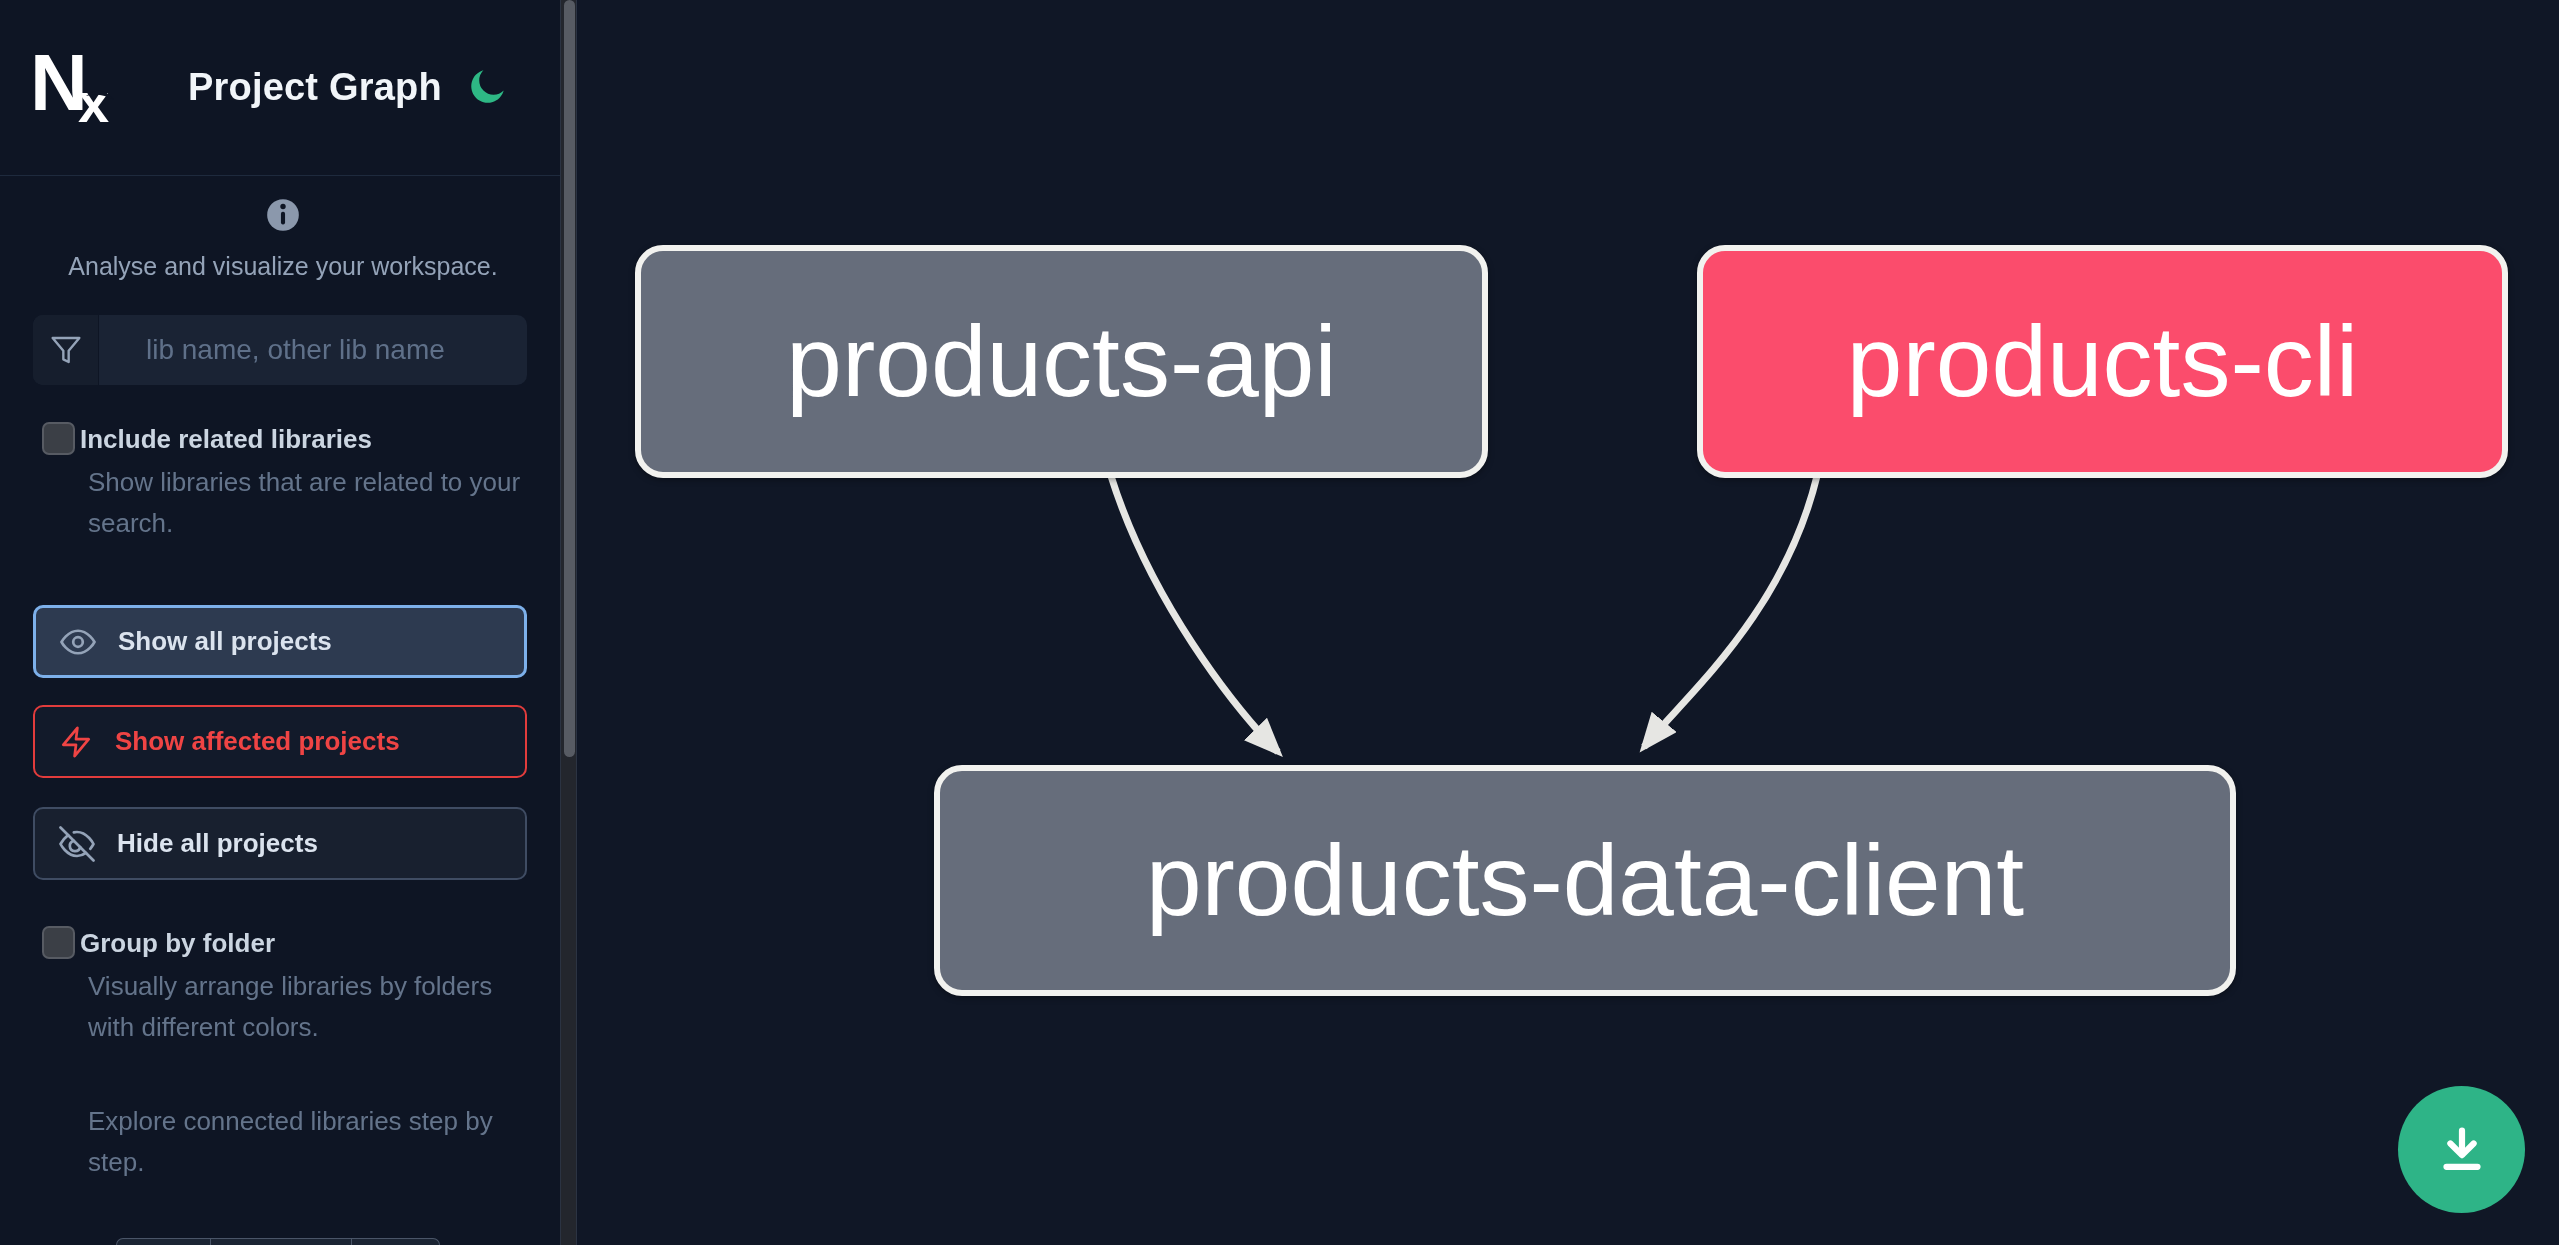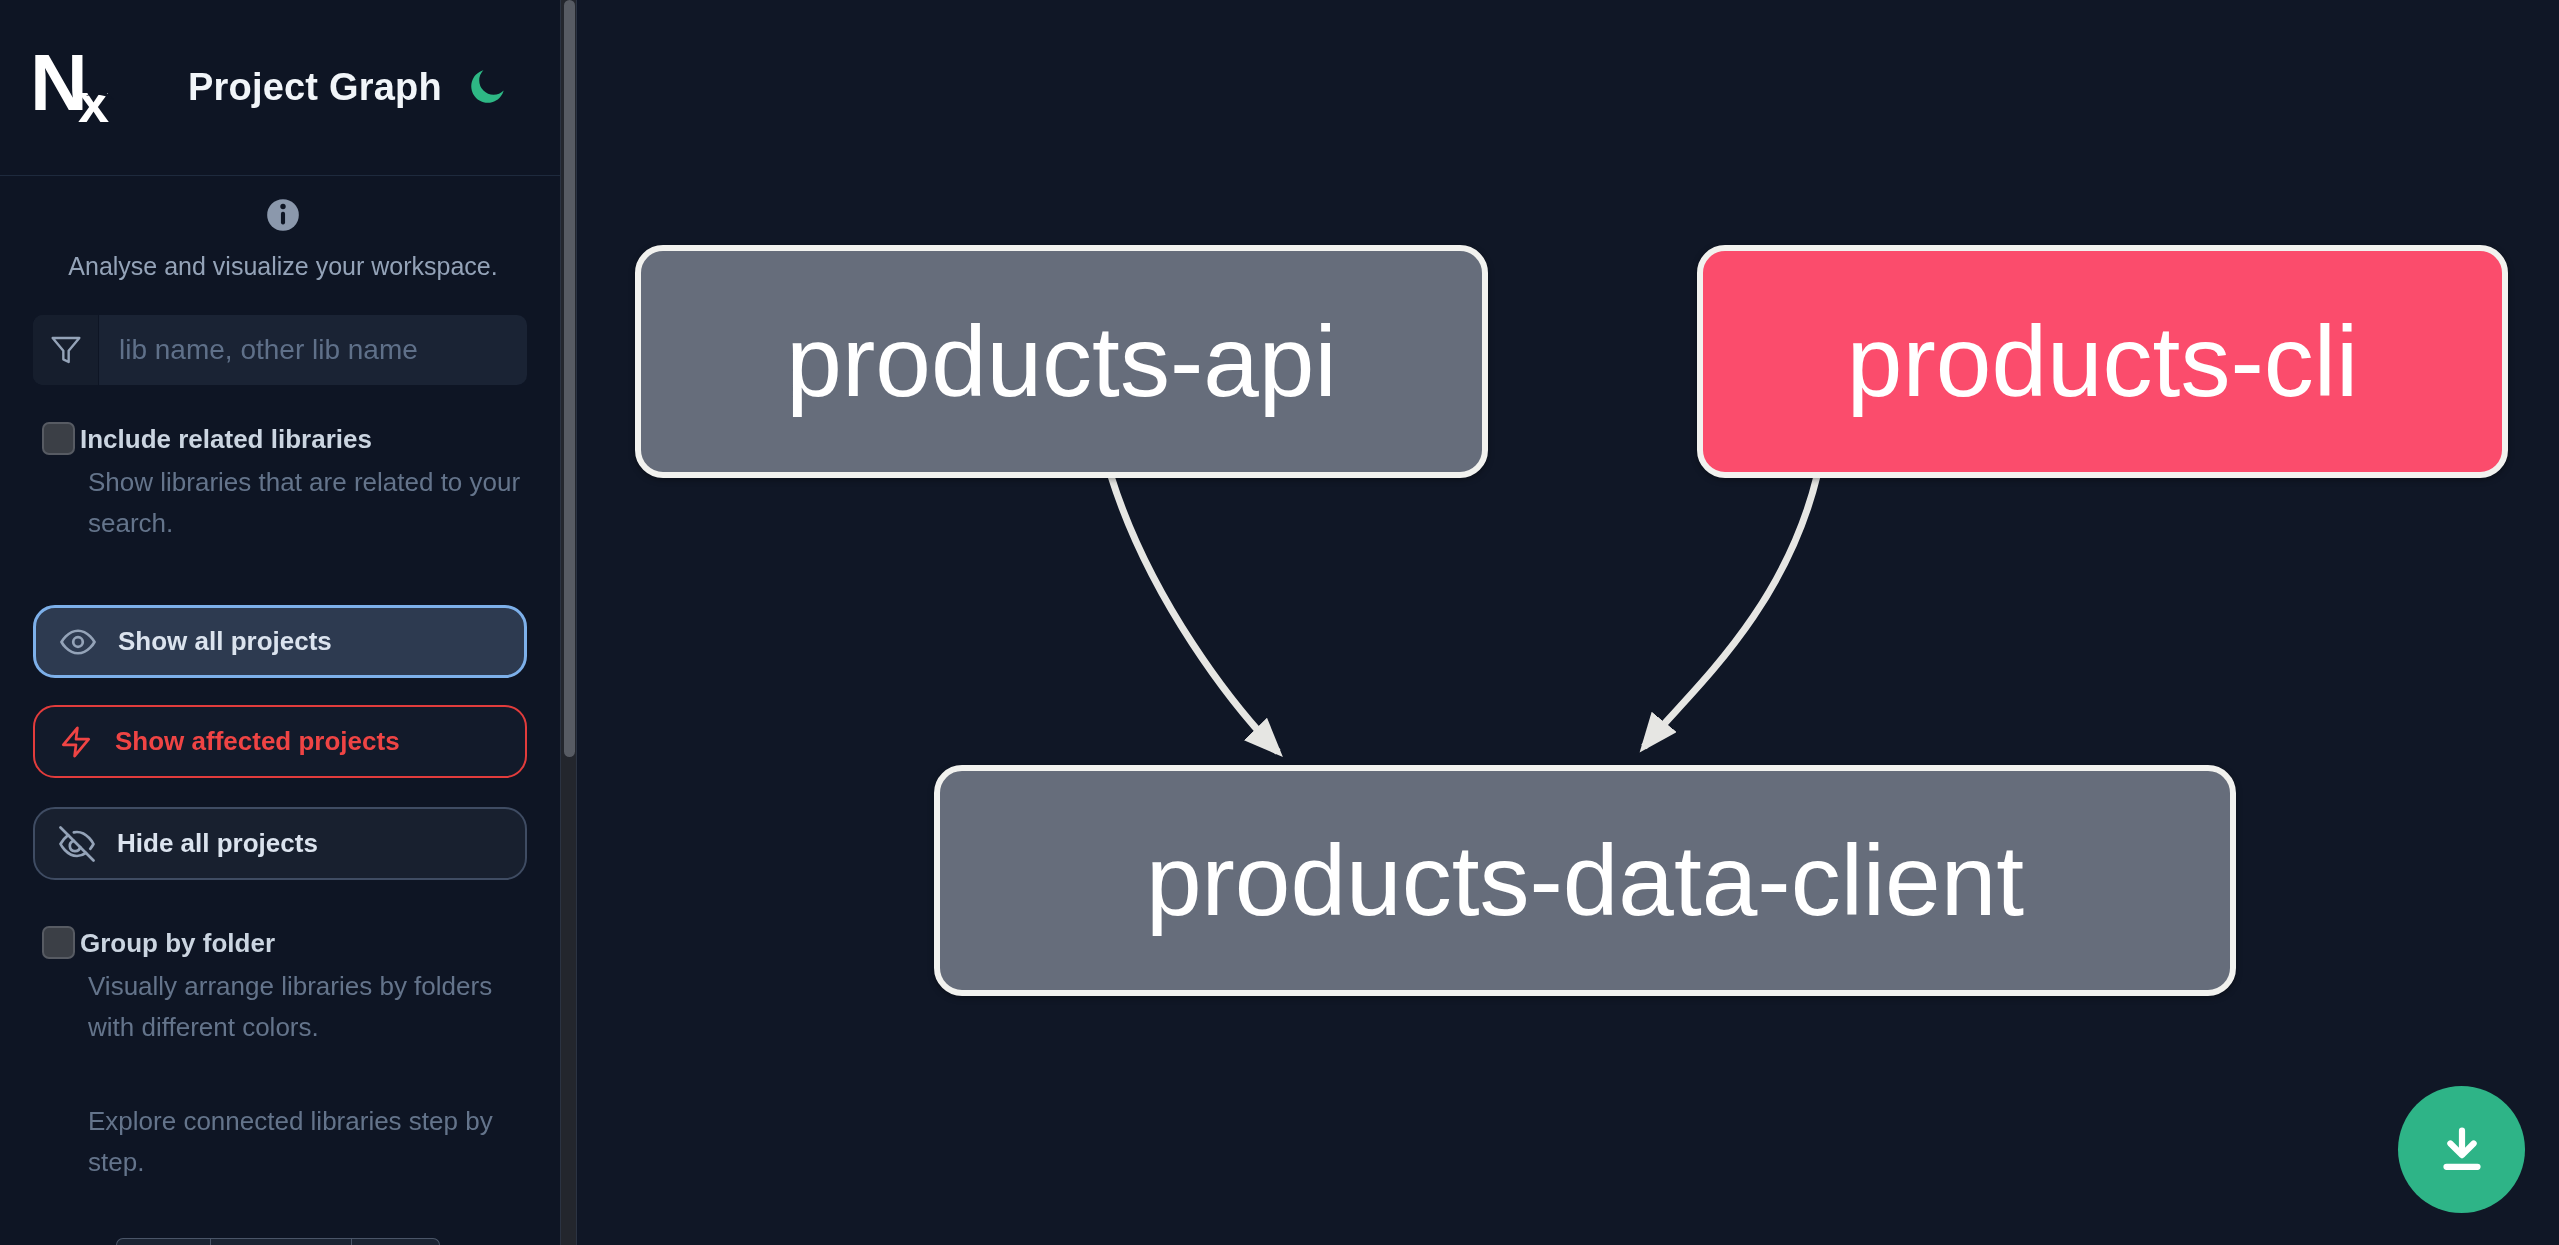--- a/index.html
+++ b/index.html
@@ -34,20 +34,21 @@
   .tagline-row {
     position:absolute; left:33px; top:196px; width:500px;
     display:flex; align-items:center; gap:18px;flex-direction:column;
   }
   .tagline-row .txt { font-size:25px; font-weight:500; color:#94a3b8; }
 
   .search-box {
     position:absolute; left:33px; top:315px; width:494px; height:70px;
     background:#1a2334; border-radius:10px; display:flex; align-items:stretch;
     overflow:hidden;
+    gap:27px;
   }
   .search-icon-wrap {
     width:66px; display:flex; align-items:center; justify-content:center;
     background:#161e2d; border-right:1px solid #0e1524;
   }
   .search-box input {
     flex:1; background:transparent; border:none; outline:none;
     font-family:"Liberation Sans", sans-serif;
     font-size:28px; color:#cbd5e1; padding:0 20px;
   }
@@ -65,21 +66,21 @@
   }
   .chk-label { font-size:26px; font-weight:700; color:#cbd5e1; line-height:38px; }
   .chk-desc {
     margin-left:55px; margin-top:4px; width:450px;
     font-size:26px; color:#64748b; line-height:41px; font-weight:400;
   }
 
   .action-btn {
     position:absolute; left:33px; width:494px; height:73px;
     display:flex; align-items:center; gap:22px; padding:0 24px;
-    border-radius:22px; background:#18202f; border:2px solid #3f4c63;
+    border-radius:10px; background:#18202f; border:2px solid #3f4c63;
     font-family:"Liberation Sans", sans-serif;
     font-size:26px; font-weight:600; color:#dbe3ee; cursor:pointer;
   }
   .action-btn.selected {
     background:#2d3a50; border:3px solid #7db0ea;
   }
   .action-btn.affected {
     background:#121a2a; border:2px solid #e23c3c; color:#ef4444;
   }
 

